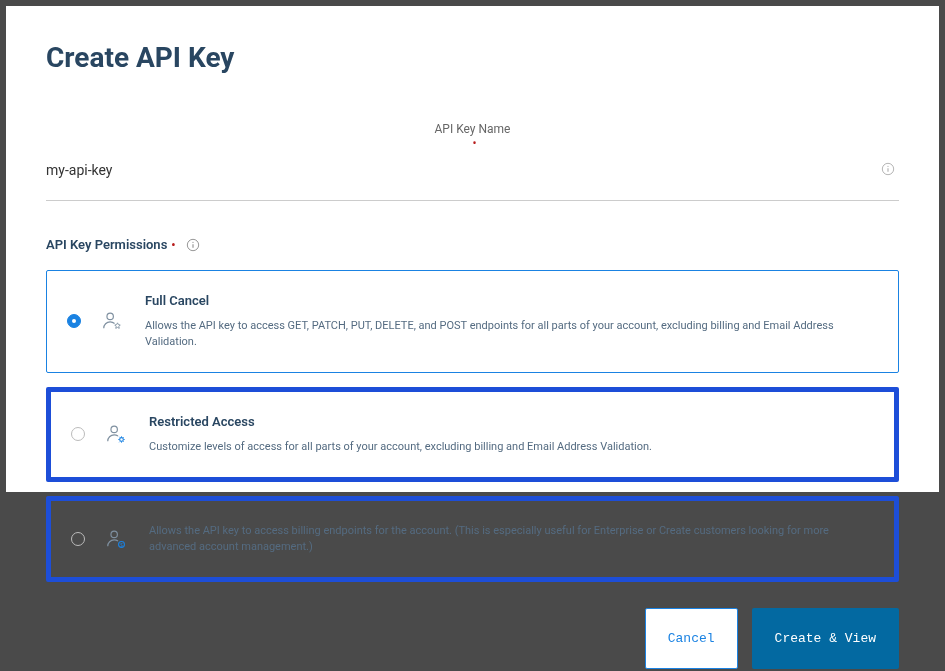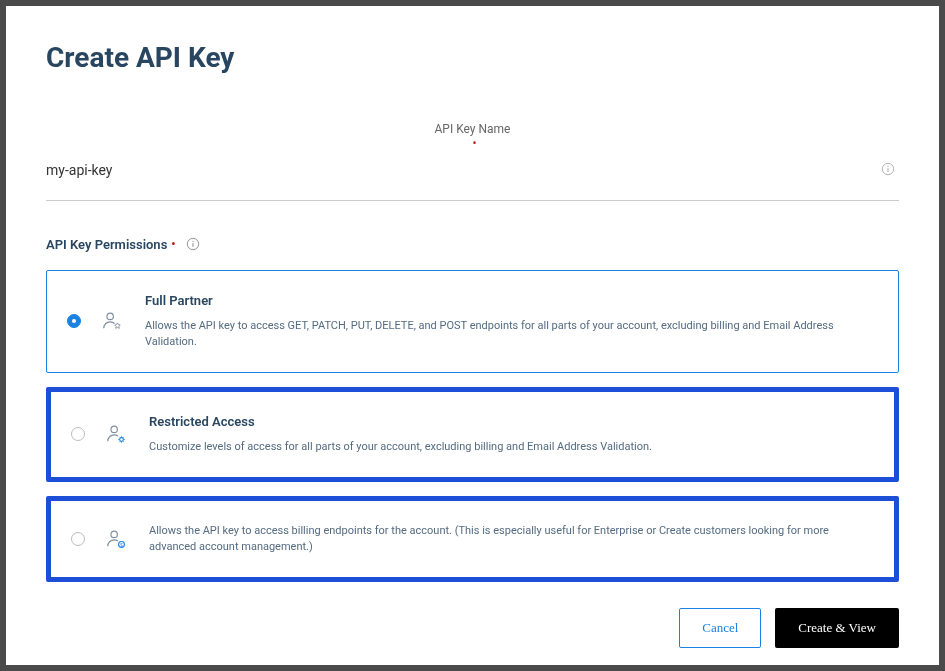--- a/index.html
+++ b/index.html
@@ -11,21 +11,21 @@
       font-family: -apple-system, BlinkMacSystemFont, "Segoe UI", Roboto, Helvetica, Arial, sans-serif;
       background: #4a4a4a;
       width: 945px;
       height: 671px;
       overflow: hidden;
     }
     .modal {
       background: #fff;
       margin: 6px;
       width: 933px;
-      height: 659px;
+      height: 486px;
       padding: 35px 40px 30px 40px;
       position: relative;
     }
     .modal-title {
       font-size: 28px;
       font-weight: 700;
       color: #294661;
       margin-bottom: 48px;
     }
     .field-label {
@@ -60,21 +60,21 @@
       position: absolute;
       right: 4px;
       top: 4px;
       color: #aaa;
     }
     .section-label {
       font-size: 13px;
       font-weight: 600;
       color: #294661;
       display: flex;
-      align-items: flex-start;
+      align-items: center;
       margin-bottom: 18px;
     }
     .section-label .info-icon-wrap {
       margin-left: 10px;
       color: #888;
     }
     .option-card {
       border: 5px solid #1d4ed8;
       padding: 22px 24px 22px 20px;
       display: flex;
@@ -131,34 +131,34 @@
       color: #546b81;
       line-height: 1.45;
     }
     .button-row {
       display: flex;
       justify-content: flex-end;
       gap: 14px;
       margin-top: 26px;
     }
     .btn {
-      padding: 11px 22px;
+      padding: 22px 22px;
       font-size: 13px;
       border-radius: 2px;
       cursor: pointer;
       border: 1px solid transparent;
-      font-family: Liberation Serif, serif;
+      font-family: Liberation Mono, monospace;
     }
     .btn-secondary {
       background: #fff;
       color: #1a82e2;
       border: 1px solid #1a82e2;
     }
     .btn-primary {
-      background: #000000;
+      background: #0369a1;
       color: #fff;
     }
     .info-circle {
       display: inline-flex;
       align-items: center;
       justify-content: center;
       width: 14px;
       height: 14px;
     }
   </style>
@@ -200,21 +200,21 @@
   <div class="option-card selected">
     <div class="radio checked"></div>
     <div class="option-icon">
       <svg viewBox="0 0 24 24" fill="none" stroke="currentColor" stroke-width="1.3">
         <circle cx="10" cy="7" r="3.5"></circle>
         <path d="M3 20c0-4 3-7 7-7 2 0 3.5.7 4.8 1.8"></path>
         <path d="M18 14l1 2 2 .3-1.5 1.5.4 2.2-1.9-1-1.9 1 .4-2.2L15 16.3l2-.3 1-2z" stroke-width="1"></path>
       </svg>
     </div>
     <div class="option-text">
-      <div class="option-title">Full Partner</div>
+      <div class="option-title">Full Cancel</div>
       <div class="option-desc">Allows the API key to access GET, PATCH, PUT, DELETE, and POST endpoints for all parts of your account, excluding billing and Email Address Validation.</div>
     </div>
   </div>
 
   <div class="option-card">
     <div class="radio"></div>
     <div class="option-icon">
       <svg viewBox="0 0 24 24" fill="none" stroke="currentColor" stroke-width="1.3">
         <circle cx="10" cy="7" r="3.5"></circle>
         <path d="M3 20c0-4 3-7 7-7 1.6 0 3 .5 4.2 1.3"></path>

